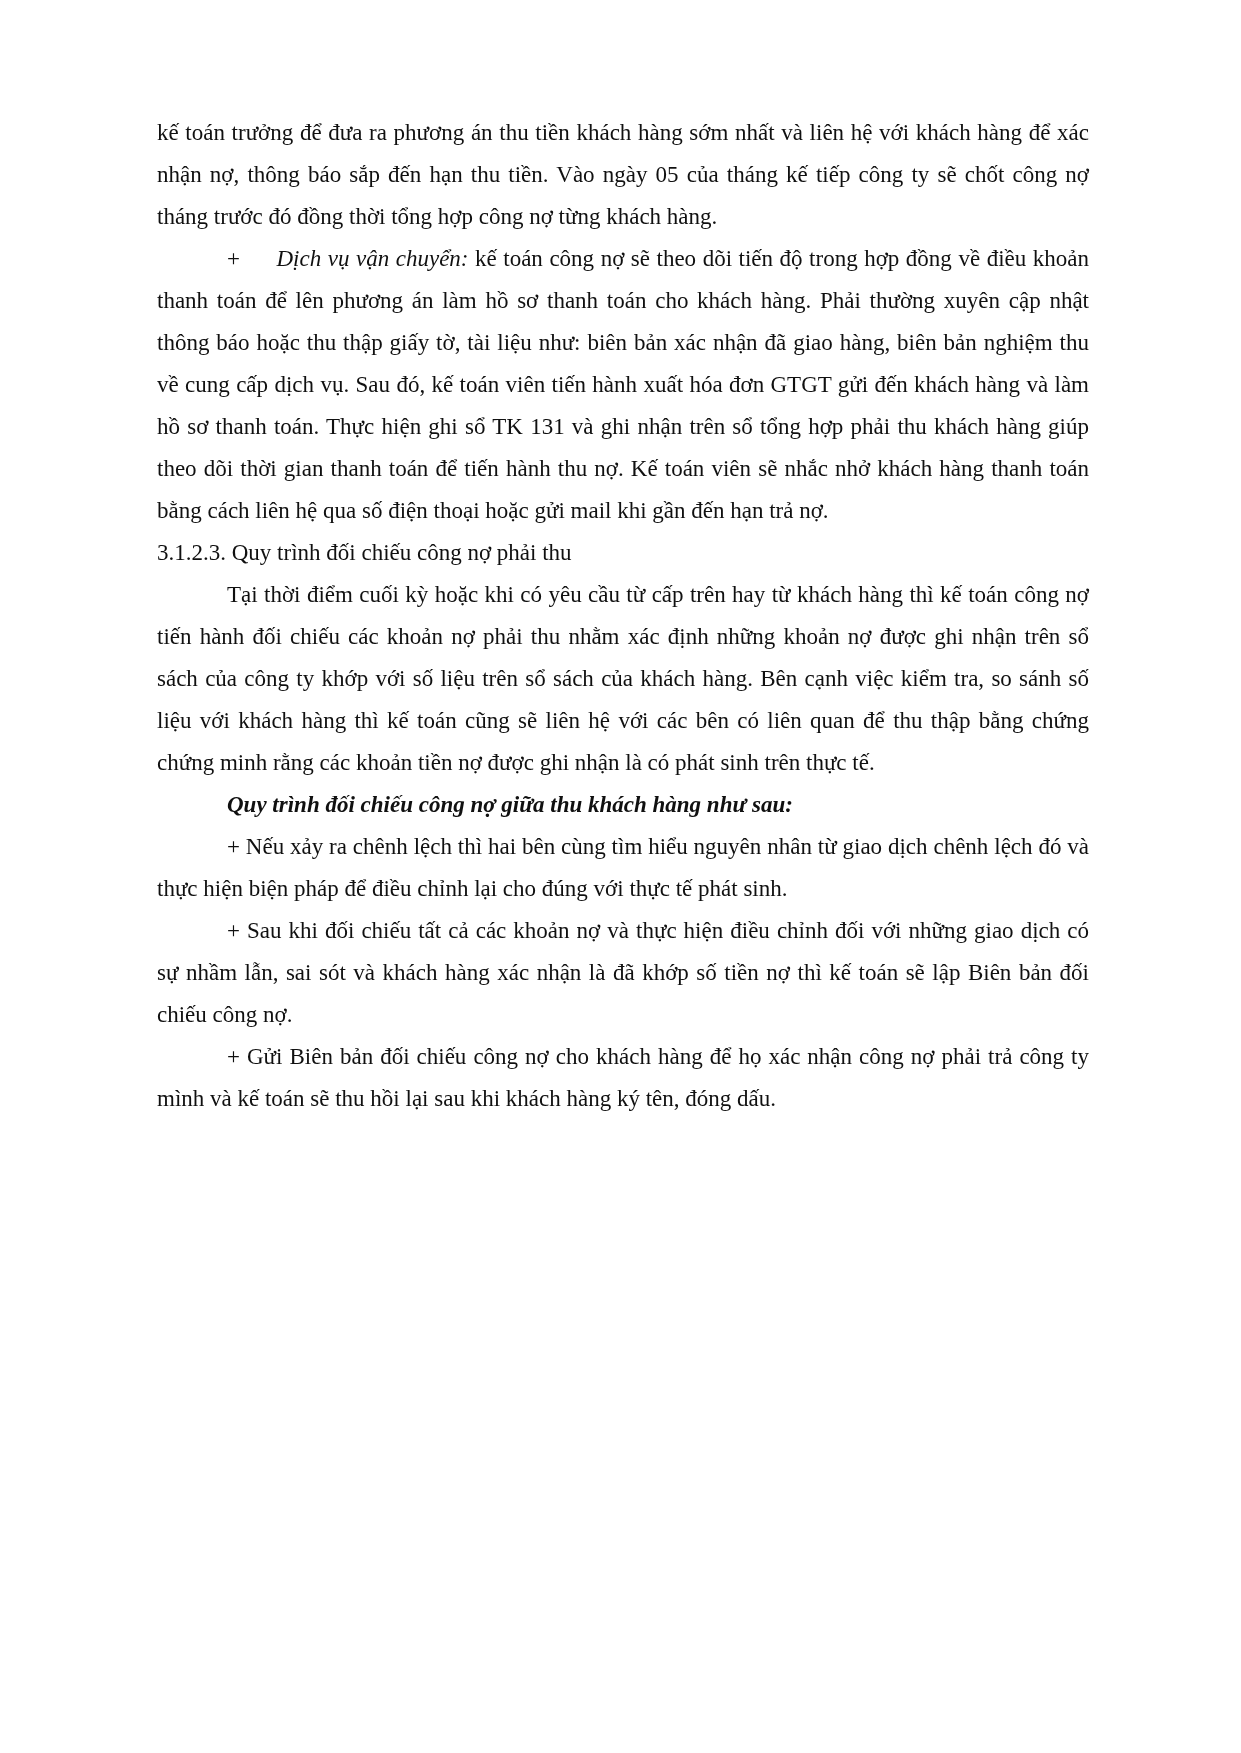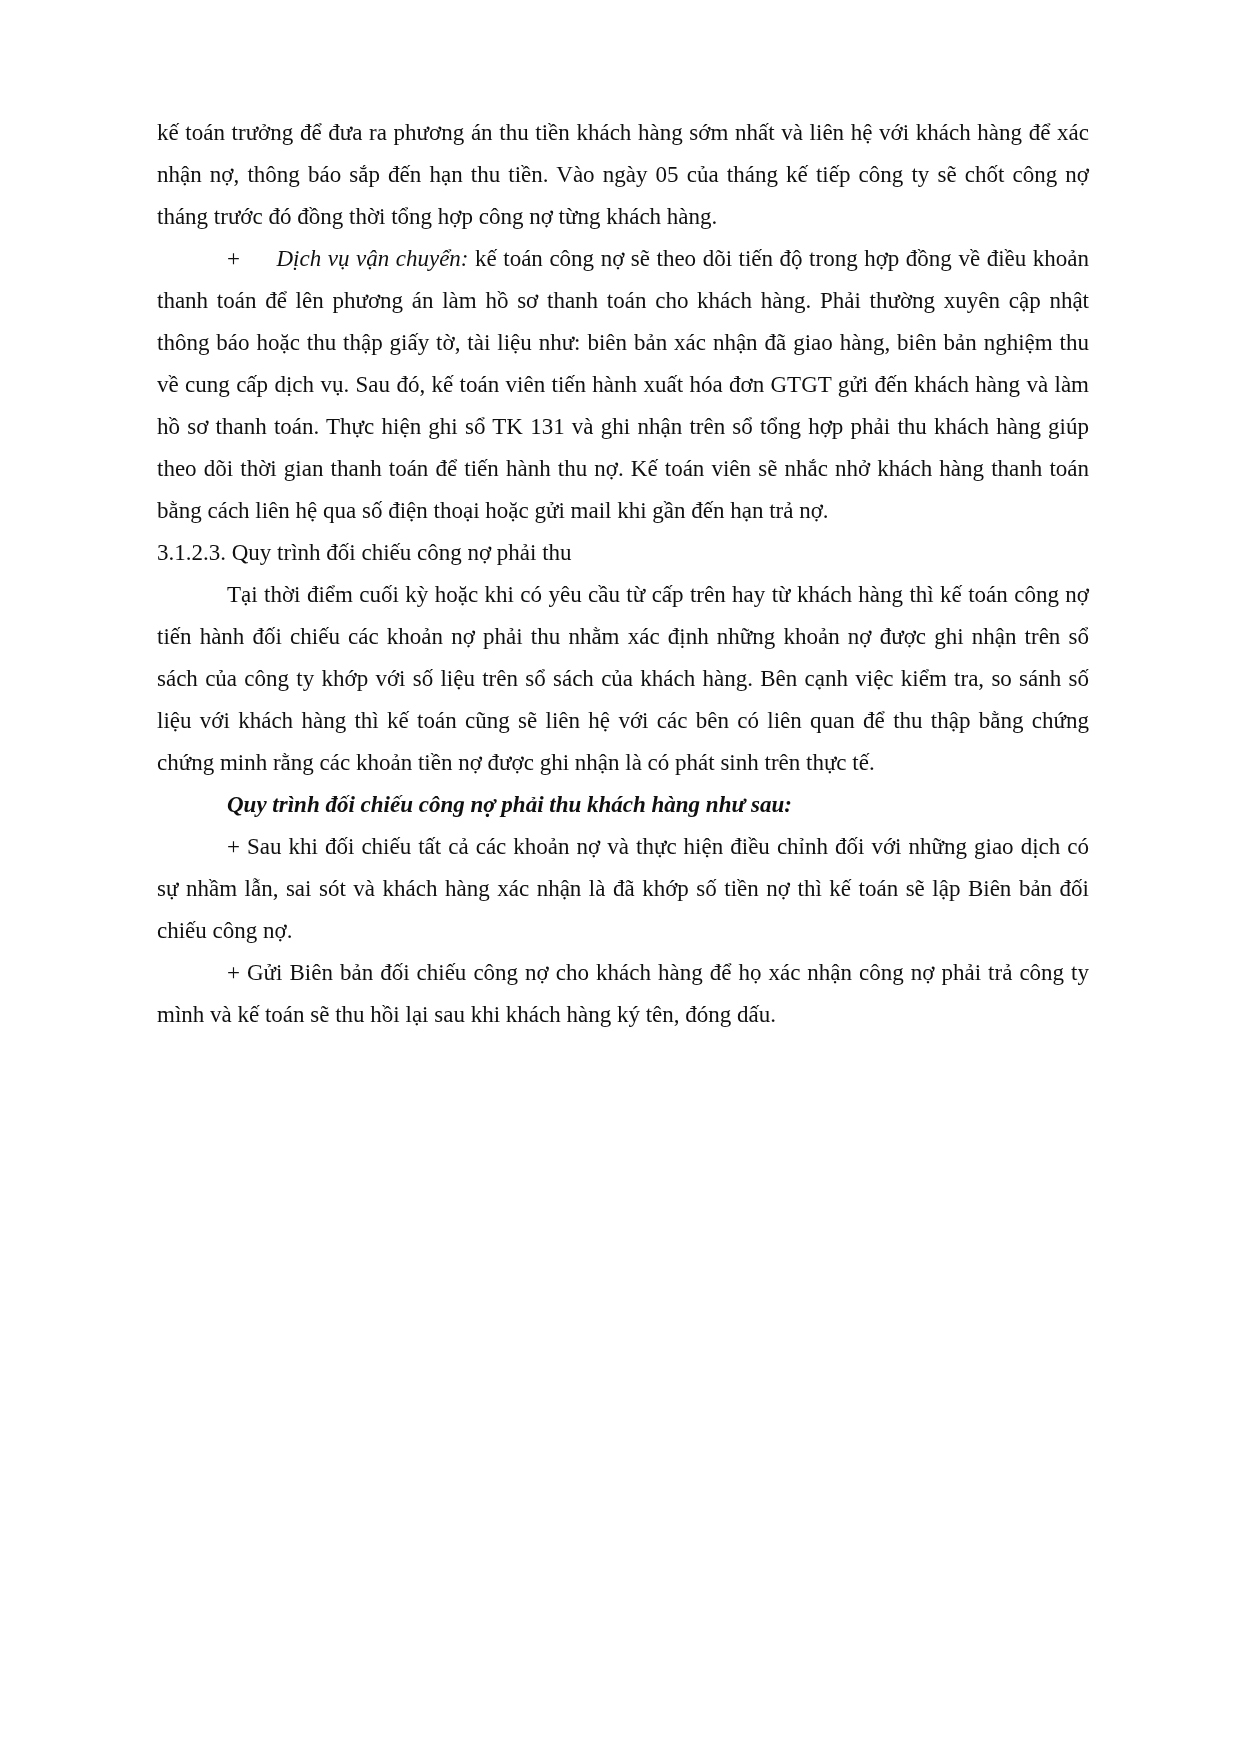--- a/index.html
+++ b/index.html
@@ -54,23 +54,24 @@
 <div class="page">
 
   <p>kế toán trưởng để đưa ra phương án thu tiền khách hàng sớm nhất và liên hệ với khách hàng để xác nhận nợ, thông báo sắp đến hạn thu tiền. Vào ngày 05 của tháng kế tiếp công ty sẽ chốt công nợ tháng trước đó đồng thời tổng hợp công nợ từng khách hàng.</p>
 
   <p class="indent"><span>+ </span><span class="italic">Dịch vụ vận chuyển:</span><span> kế toán công nợ sẽ theo dõi tiến độ trong hợp đồng về điều khoản thanh toán để lên phương án làm hồ sơ thanh toán cho khách hàng. Phải thường xuyên cập nhật thông báo hoặc thu thập giấy tờ, tài liệu như: biên bản xác nhận đã giao hàng, biên bản nghiệm thu về cung cấp dịch vụ. Sau đó, kế toán viên tiến hành xuất hóa đơn GTGT gửi đến khách hàng và làm hồ sơ thanh toán. Thực hiện ghi sổ TK 131 và ghi nhận trên sổ tổng hợp phải thu khách hàng giúp theo dõi thời gian thanh toán để tiến hành thu nợ. Kế toán viên sẽ nhắc nhở khách hàng thanh toán bằng cách liên hệ qua số điện thoại hoặc gửi mail khi gần đến hạn trả nợ.</span></p>
 
   <p class="heading">3.1.2.3. Quy trình đối chiếu công nợ phải thu</p>
 
   <p class="indent">Tại thời điểm cuối kỳ hoặc khi có yêu cầu từ cấp trên hay từ khách hàng thì kế toán công nợ tiến hành đối chiếu các khoản nợ phải thu nhằm xác định những khoản nợ được ghi nhận trên sổ sách của công ty khớp với số liệu trên sổ sách của khách hàng. Bên cạnh việc kiểm tra, so sánh số liệu với khách hàng thì kế toán cũng sẽ liên hệ với các bên có liên quan để thu thập bằng chứng chứng minh rằng các khoản tiền nợ được ghi nhận là có phát sinh trên thực tế.</p>
 
-  <p class="heading-bold-italic">Quy trình đối chiếu công nợ phải thu khách hàng như sau:</p>
+  <p class="heading-bold-italic">Quy trình đối chiếu công nợ giữa thu khách hàng như sau:</p>
 
 
+  <p class="indent">+ Nếu xảy ra chênh lệch thì hai bên cùng tìm hiểu nguyên nhân từ giao dịch chênh lệch đó và thực hiện biện pháp để điều chỉnh lại cho đúng với thực tế phát sinh.</p>
 
   <p class="indent">+ Sau khi đối chiếu tất cả các khoản nợ và thực hiện điều chỉnh đối với những giao dịch có sự nhầm lẫn, sai sót và khách hàng xác nhận là đã khớp số tiền nợ thì kế toán sẽ lập Biên bản đối chiếu công nợ.</p>
 
   <p class="indent">+ Gửi Biên bản đối chiếu công nợ cho khách hàng để họ xác nhận công nợ phải trả công ty mình và kế toán sẽ thu hồi lại sau khi khách hàng ký tên, đóng dấu.</p>
 
 
   <p class="page-number">48</p>
 
 </div>
 

